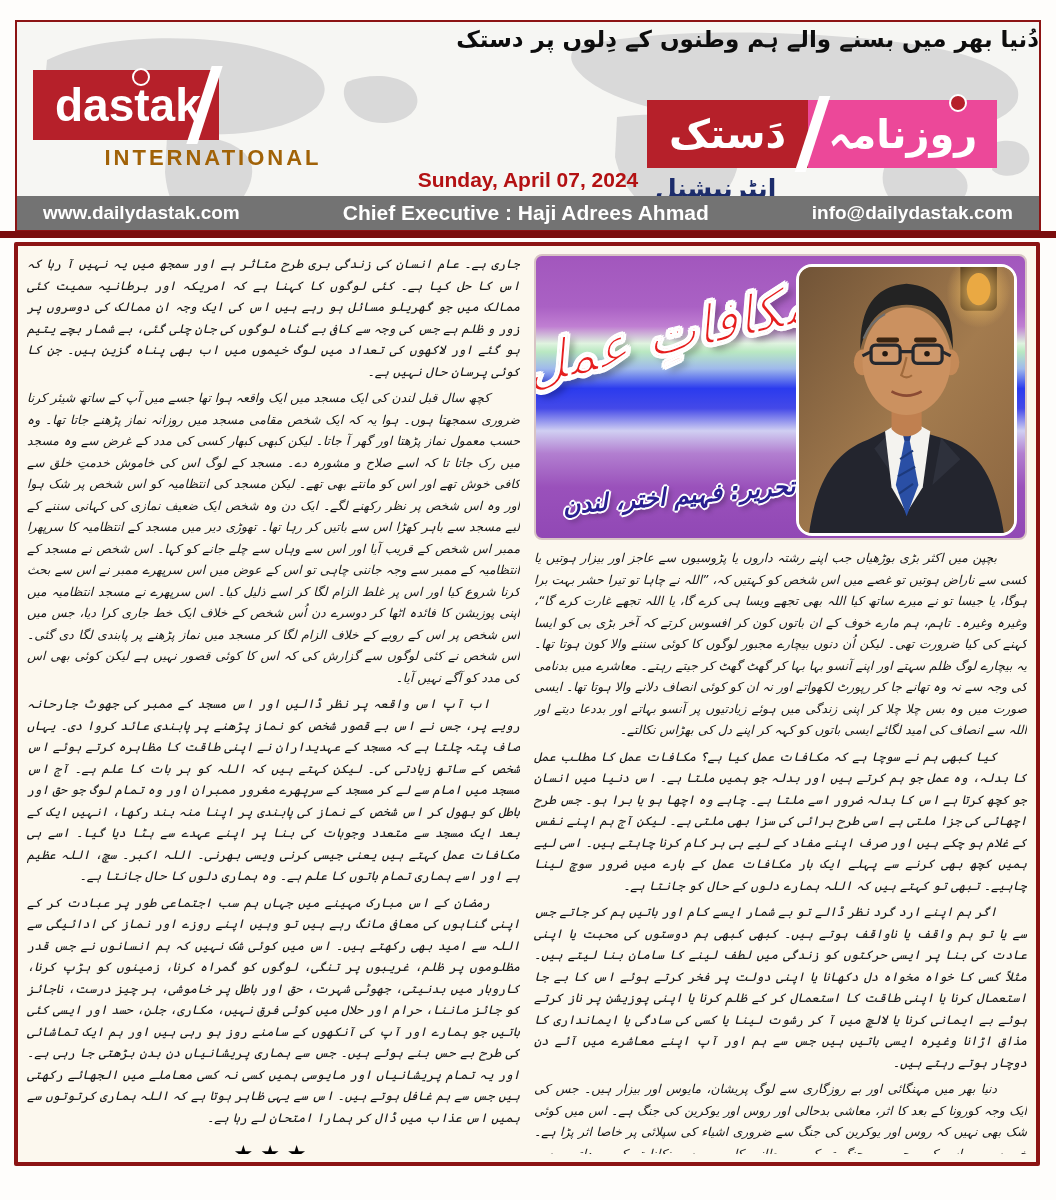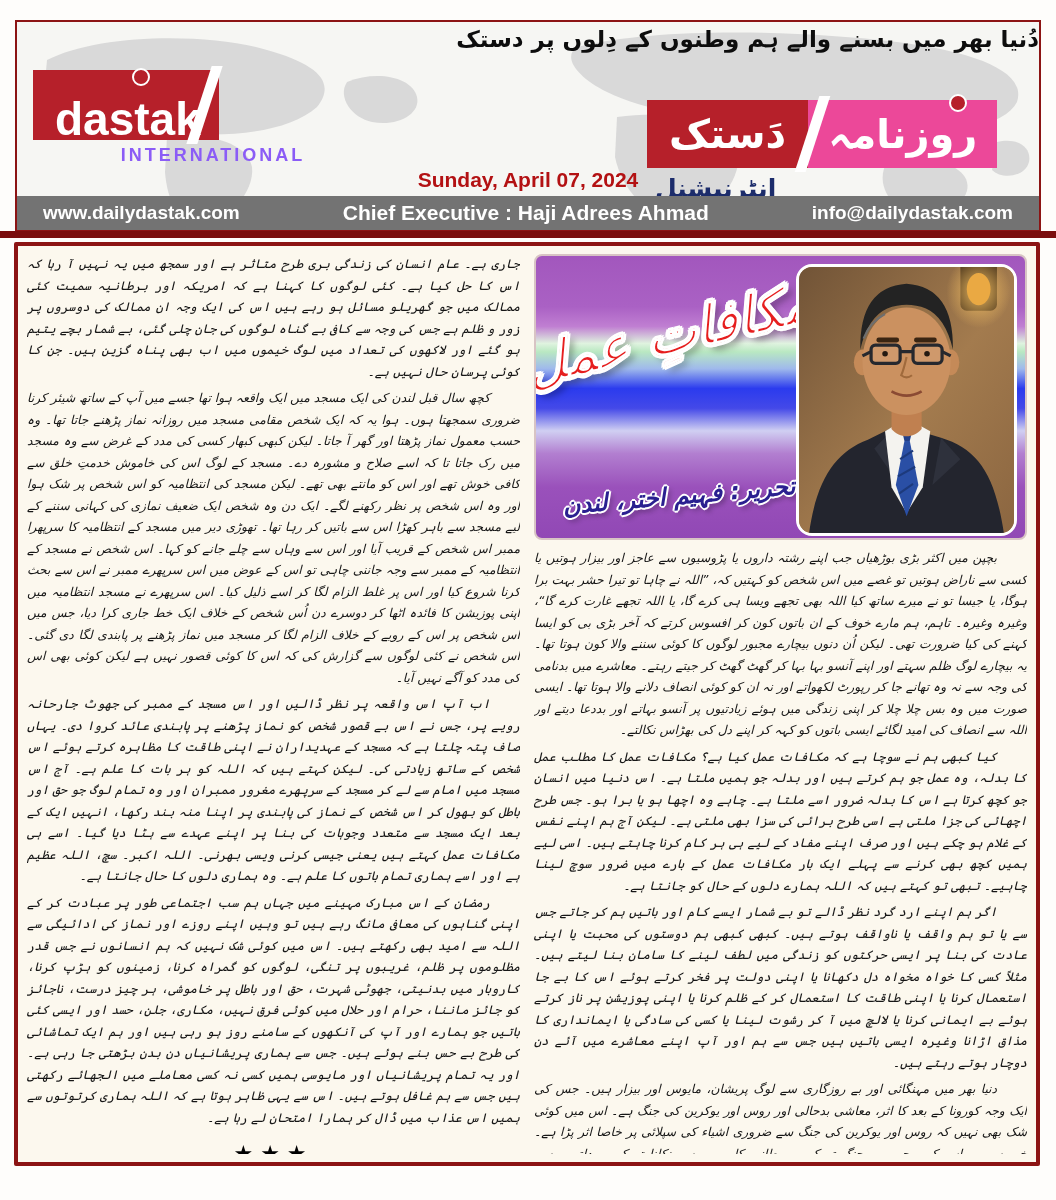--- a/index.html
+++ b/index.html
@@ -15,29 +15,29 @@
   .mapsvg{position:absolute;inset:0;width:100%;height:100%;}
   .tagline{
     position:absolute;top:4px;left:0;width:100%;direction:rtl;
     font-family:"DejaVu Sans",sans-serif;font-weight:bold;font-size:23px;color:#0d0d0d;
   }
   .logo-en{position:absolute;left:16px;top:48px;width:360px;}
   .logo-blocks{position:relative;display:flex;height:70px;}
   .lb{color:#fff;font-weight:bold;font-size:46px;line-height:70px;
       font-family:"Liberation Sans",sans-serif;letter-spacing:0;}
   .lb-blue{background:#20409c;padding:0 20px 0 16px;}
-  .lb-red{background:#b6202a;padding:14px 18px 0 22px;}
+  .lb-red{background:#b6202a;padding:0 18px 0 22px;}
   .slash{position:absolute;top:-4px;bottom:-4px;width:11px;background:#fff;
          transform:skewX(-18deg);z-index:3;}
   .slash-en{left:166px;}
   .idot{position:absolute;width:14px;height:14px;border-radius:50%;
         background:#b6202a;border:2px solid #fff;z-index:4;}
   .idot-en{left:99px;top:-2px;}
-  .intl-en{margin-top:5px;text-align:center;font-weight:bold;font-size:18px;
-           letter-spacing:3px;color:#8b5cf6;}
+  .intl-en{margin-top:5px;text-align:center;font-weight:bold;font-size:22px;
+           letter-spacing:3px;color:#a16207;}
   .logo-ur{position:absolute;right:12px;top:46px;width:380px;}
   .lbu{color:#fff;font-weight:bold;font-size:40px;line-height:68px;
        font-family:"DejaVu Sans",sans-serif;}
   .lbu-red{background:#b6202a;padding:0 22px;}
   .lbu-blue{background:#ec4899;padding:0 20px;}
   .logo-ur .logo-blocks{height:68px;margin-top:32px;}
   .slash-ur{left:160px;}
   .idot-ur{right:60px;top:-6px;}
   .intl-ur{margin:6px 0 0 8px;text-align:left;font-weight:bold;font-size:25px;
            color:#1c2c6b;font-family:"DejaVu Sans",sans-serif;direction:rtl;width:180px;}

